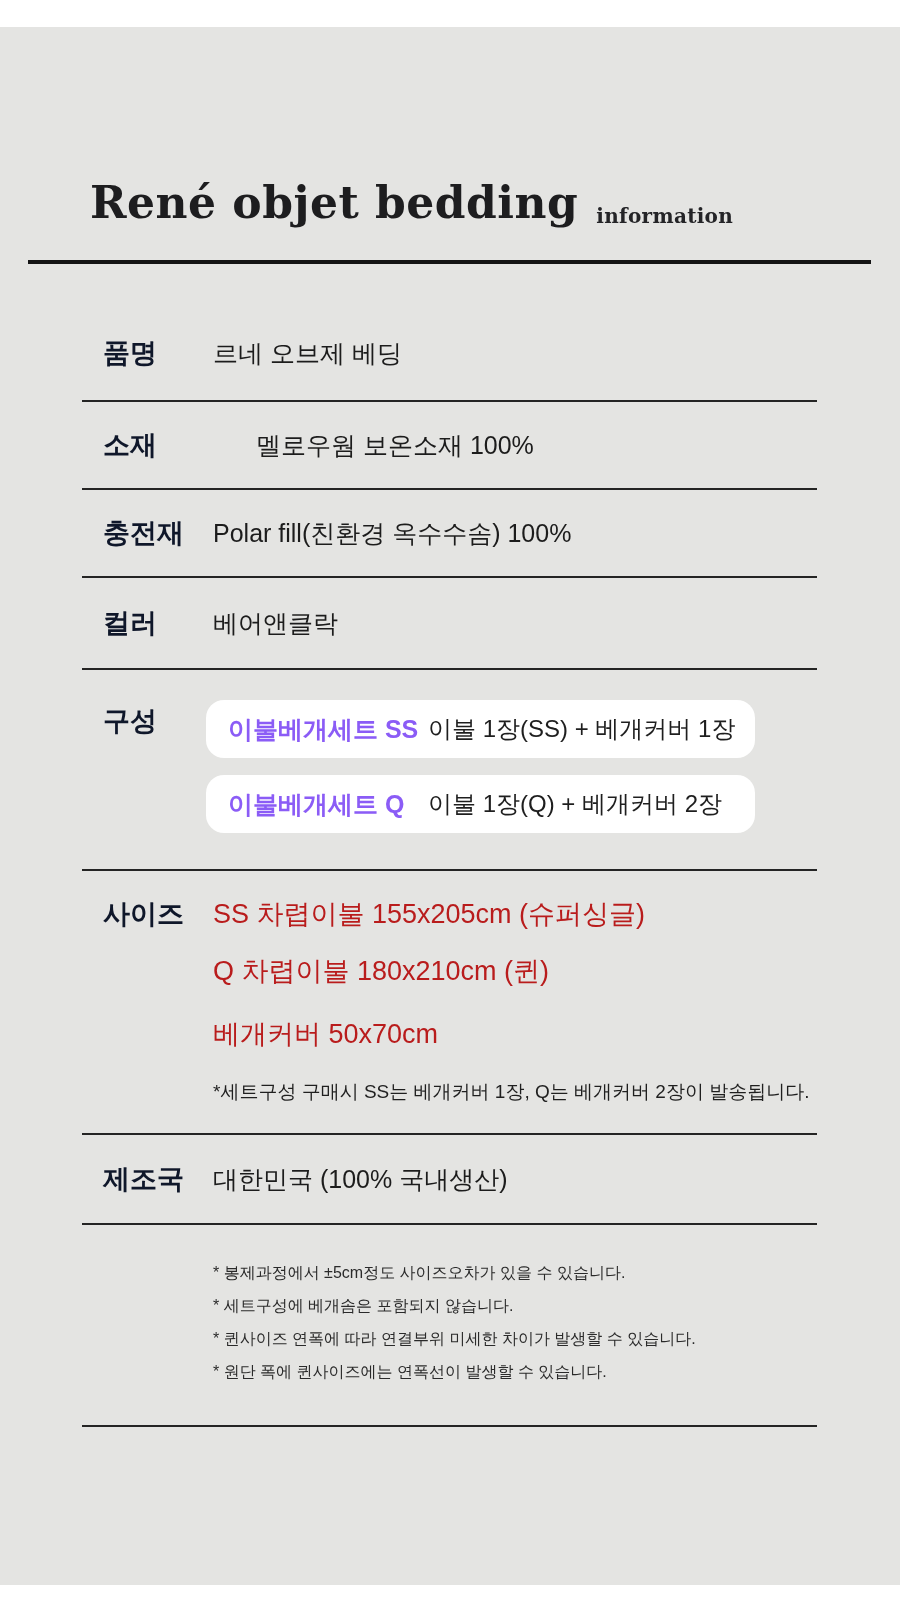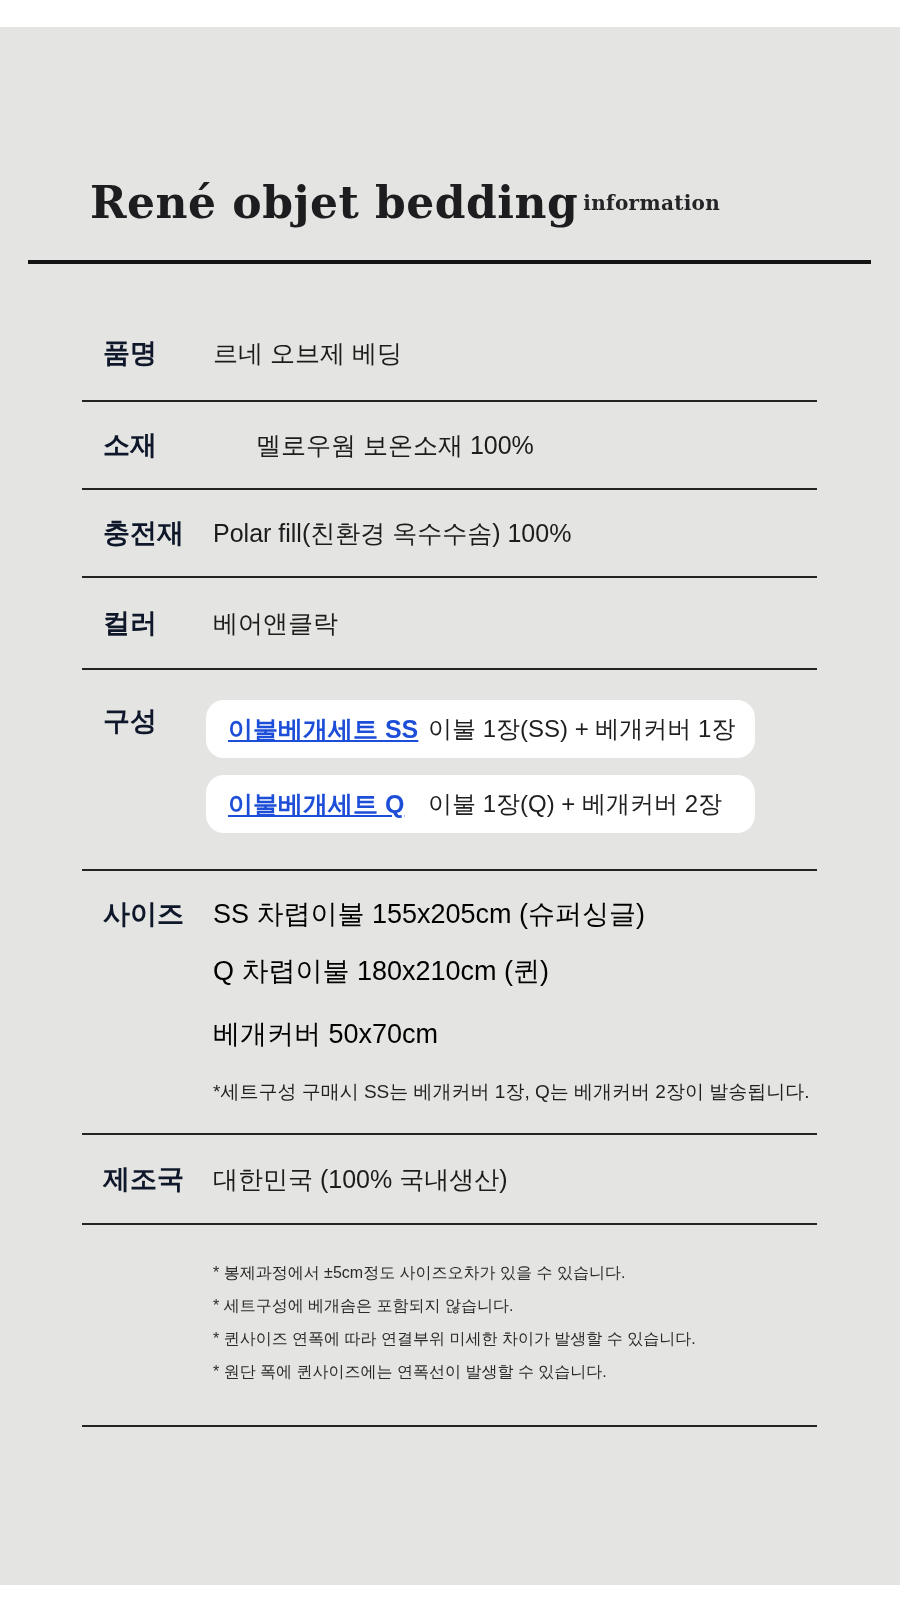--- a/index.html
+++ b/index.html
@@ -12,21 +12,21 @@
     color: #1c1c1c;
     -webkit-font-smoothing: antialiased;
   }
   .panel {
     position: absolute; top: 27px; left: 0;
     width: 900px; height: 1558px;
     background: #e4e4e2;
   }
   .header {
     position: absolute; left: 90px; top: 150px;
-    display: flex; align-items: center; gap: 5px;
+    display: flex; align-items: flex-end; gap: 18px;
     white-space: nowrap;
   }
   .title {
     font-family: "DejaVu Serif", "Liberation Serif", serif;
     font-size: 44px; font-weight: 700; color: #1d1d1f;
     letter-spacing: 0.5px;
   }
   .subtitle {
     font-family: "DejaVu Serif", "Liberation Serif", serif;
     font-size: 20px; font-weight: 700; color: #242427;
@@ -61,26 +61,26 @@
   .r5 { height: 201px; align-items: flex-start; padding-top: 27px; }
   .r5 .label { width: 124px; line-height: 32px; margin-top: 8px; }
   .boxes { display: flex; flex-direction: column; }
   .card {
     box-sizing: border-box;
     width: 549px; height: 58px; margin-top: 3px; margin-bottom: 14px;
     background: #ffffff; border-radius: 18px;
     display: flex; align-items: center; padding-left: 22px;
     white-space: nowrap;
   }
-  .card-name  { width: 200px; flex: none; font-size: 25px; font-weight: 700; color: #1d4ed8; text-decoration: underline; }
+  .card-name  { width: 200px; flex: none; font-size: 25px; font-weight: 700; color: #8b5cf6; }
   .card-detail { font-size: 24px; font-weight: 400; color: #1e1e1e; }
   .r6 { height: 264px; align-items: flex-start; padding-top: 20px; }
   .r6 .label { line-height: 46px; }
   .size-lines { display: flex; flex-direction: column; }
-  .size-line { font-size: 27px; line-height: 46px; color: #000000; white-space: nowrap; }
+  .size-line { font-size: 27px; line-height: 46px; color: #b91c1c; white-space: nowrap; }
   .size-line.m9  { margin-top: 11px; }
   .size-line.m17 { margin-top: 17px; }
   .size-note {
     margin-top: 21px; font-size: 19px; line-height: 28px;
     color: #1f1f1f; white-space: nowrap;
   }
   .r7 { height: 90px; align-items: center; }
   .notes {
     box-sizing: border-box;
     height: 202px;

